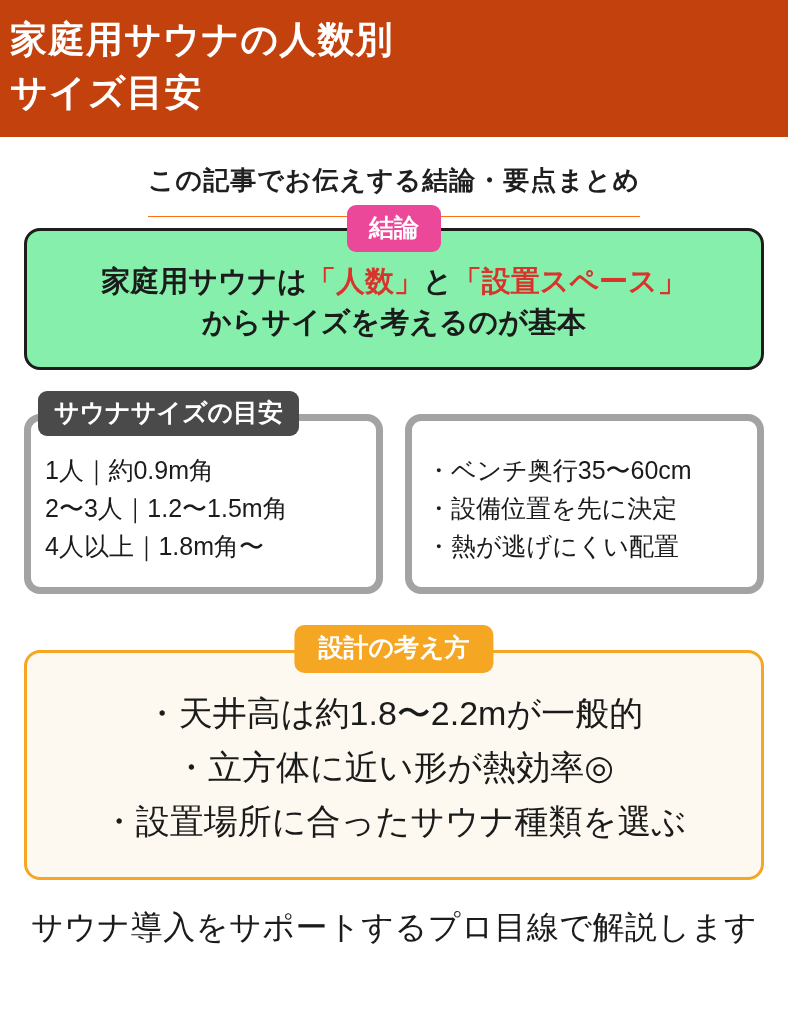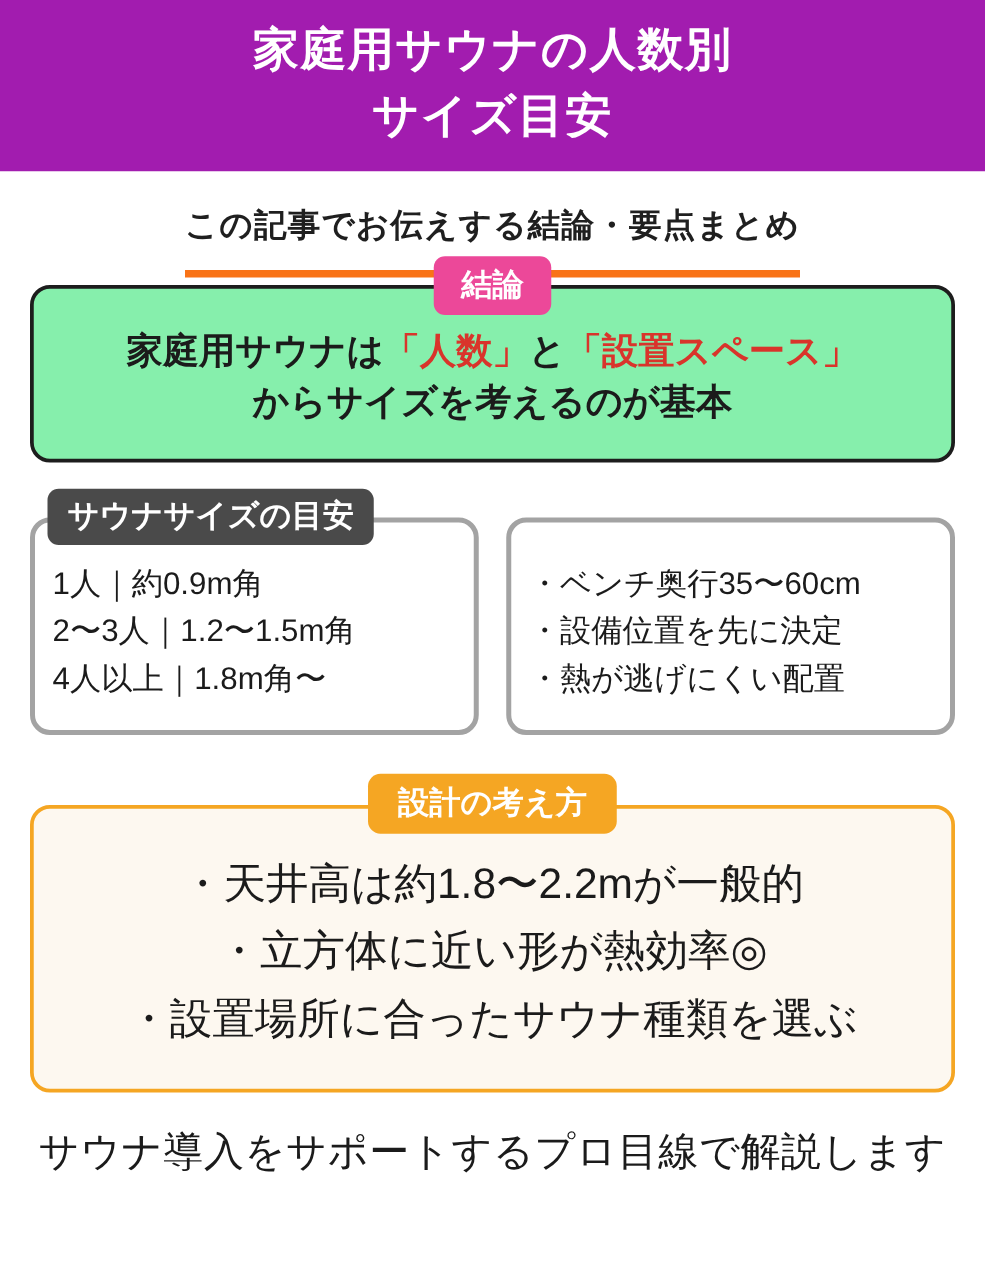--- a/index.html
+++ b/index.html
@@ -17,26 +17,25 @@
   .page {
     position: relative;
     width: 788px;
     height: 1024px;
     box-sizing: border-box;
     background: #ffffff;
   }
 
   
   .header {
-    background: #a21caf;
+    background: #c2410c;
     color: #ffffff;
     width: 100%;
     padding: 14px 10px 18px;
     box-sizing: border-box;
-    text-align: center;
   }
   .header-line {
     font-size: 37px;
     font-weight: bold;
     line-height: 1.42;
     letter-spacing: 1px;
   }
 
   
   .content {
@@ -46,21 +45,21 @@
 
   .lead {
     text-align: center;
     font-size: 26px;
     font-weight: bold;
     color: #1f1f1f;
     margin-top: 26px;
     margin-bottom: 4px;
   }
   .lead span {
-    border-bottom: 6px solid #f97316;
+    border-bottom: 1px solid #f97316;
     padding-bottom: 21px;
     letter-spacing: 1px;
   }
 
   
   .conclusion-wrap {
     position: relative;
     margin-top: 30px;
   }
   .conclusion-tag {
@@ -113,21 +112,21 @@
     background: #4a4a4a;
     color: #ffffff;
     font-size: 25px;
     font-weight: bold;
     border-radius: 9px;
     padding: 5px 16px 7px;
     white-space: nowrap;
     z-index: 3;
   }
   .col-box {
-    border: 4px solid #a3a3a3;
+    border: 7px solid #a3a3a3;
     border-radius: 16px;
     padding: 30px 14px 22px;
     background: #ffffff;
     min-height: 150px;
     box-sizing: border-box;
   }
   .col-item {
     font-size: 25px;
     line-height: 1.52;
     color: #1b1b1b;

